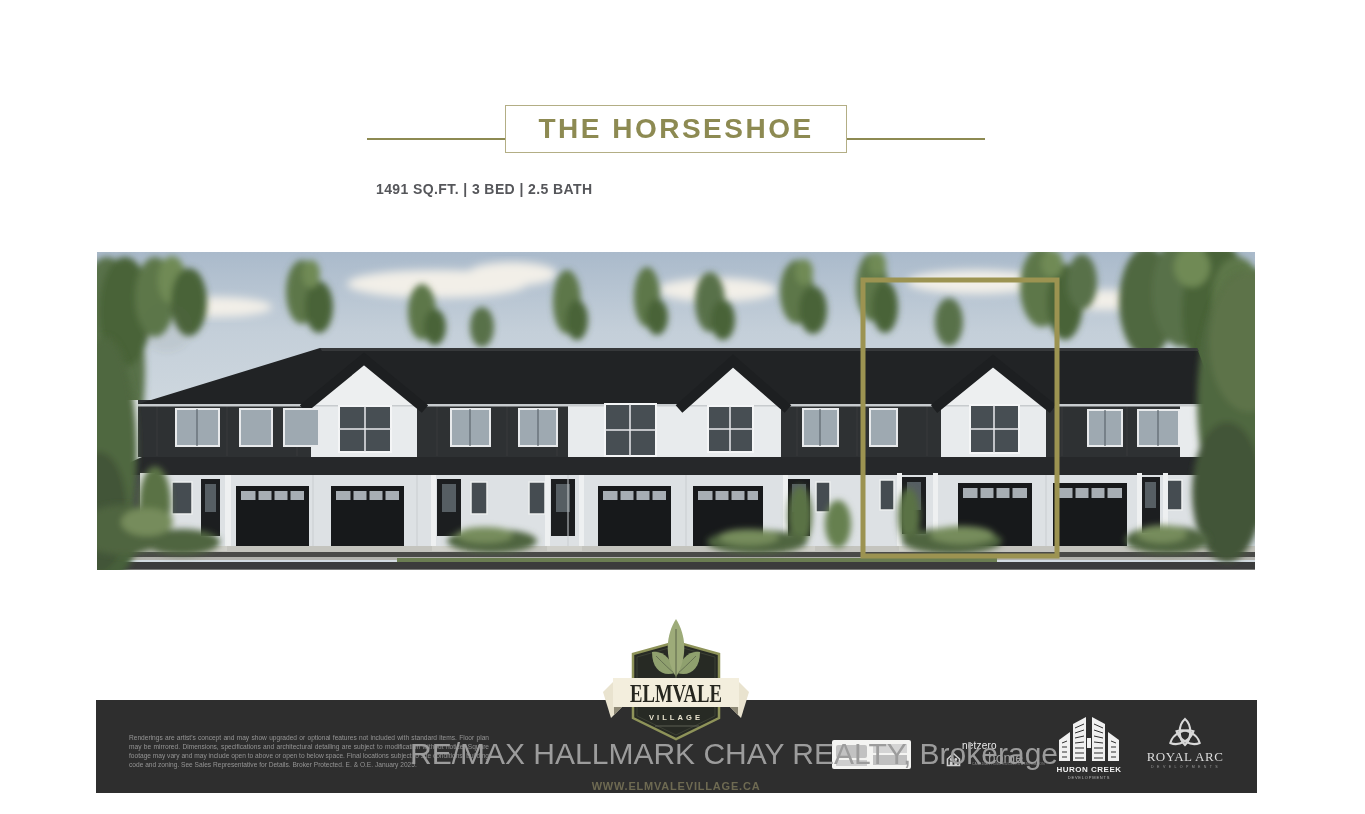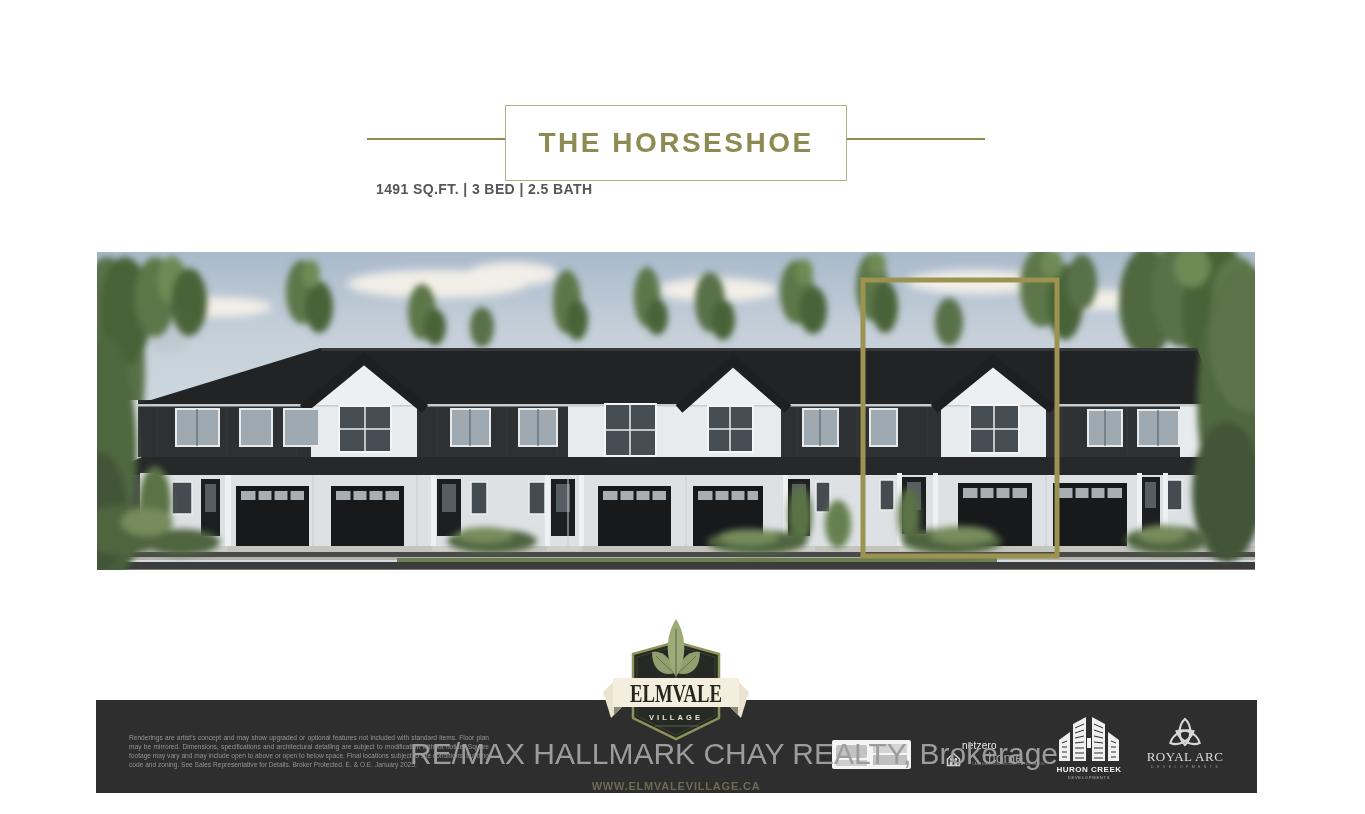--- a/index.html
+++ b/index.html
@@ -4,21 +4,21 @@
 <style>
   html,body{margin:0;padding:0;}
   body{width:1365px;height:814px;background:#ffffff;font-family:"Liberation Sans",sans-serif;position:relative;overflow:hidden;}
   .abs{position:absolute;}
 </style>
 </head>
 <body>
 
 <div class="abs" style="left:367px;top:138px;width:138px;height:2px;background:#8d8a52;"></div>
 <div class="abs" style="left:847px;top:138px;width:138px;height:2px;background:#8d8a52;"></div>
-<div class="abs" style="left:505px;top:105px;width:342px;height:76px;border:1px solid #b3ae85;box-sizing:border-box;display:flex;align-items:center;justify-content:center;">
+<div class="abs" style="left:505px;top:105px;width:342px;height:48px;border:1px solid #b3ae85;box-sizing:border-box;display:flex;align-items:center;justify-content:center;">
   <span style="font-size:28px;font-weight:bold;letter-spacing:2.5px;color:#8d8a52;">THE HORSESHOE</span>
 </div>
 <div class="abs" style="left:376px;top:181px;width:600px;font-size:14px;font-weight:bold;letter-spacing:0.4px;color:#55565a;">1491 SQ.FT. | 3 BED | 2.5 BATH</div>
 
 <svg class="abs" style="left:97px;top:252px;filter:blur(0.45px);" width="1158" height="318" viewBox="0 0 1158 318">
   <defs>
     <linearGradient id="sky" x1="0" y1="0" x2="0" y2="1">
       <stop offset="0" stop-color="#aabacb"></stop>
       <stop offset="0.25" stop-color="#c4cfd9"></stop>
       <stop offset="0.5" stop-color="#cfd8df"></stop>

